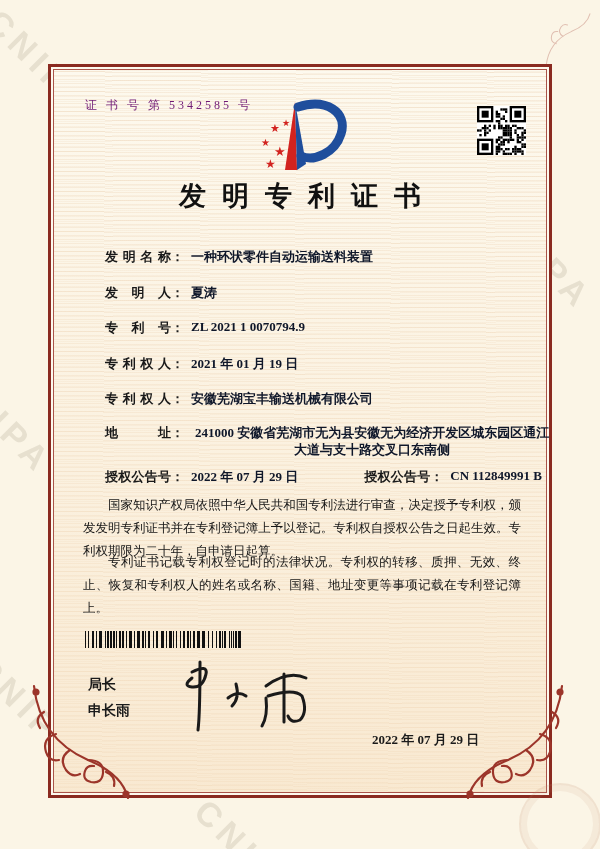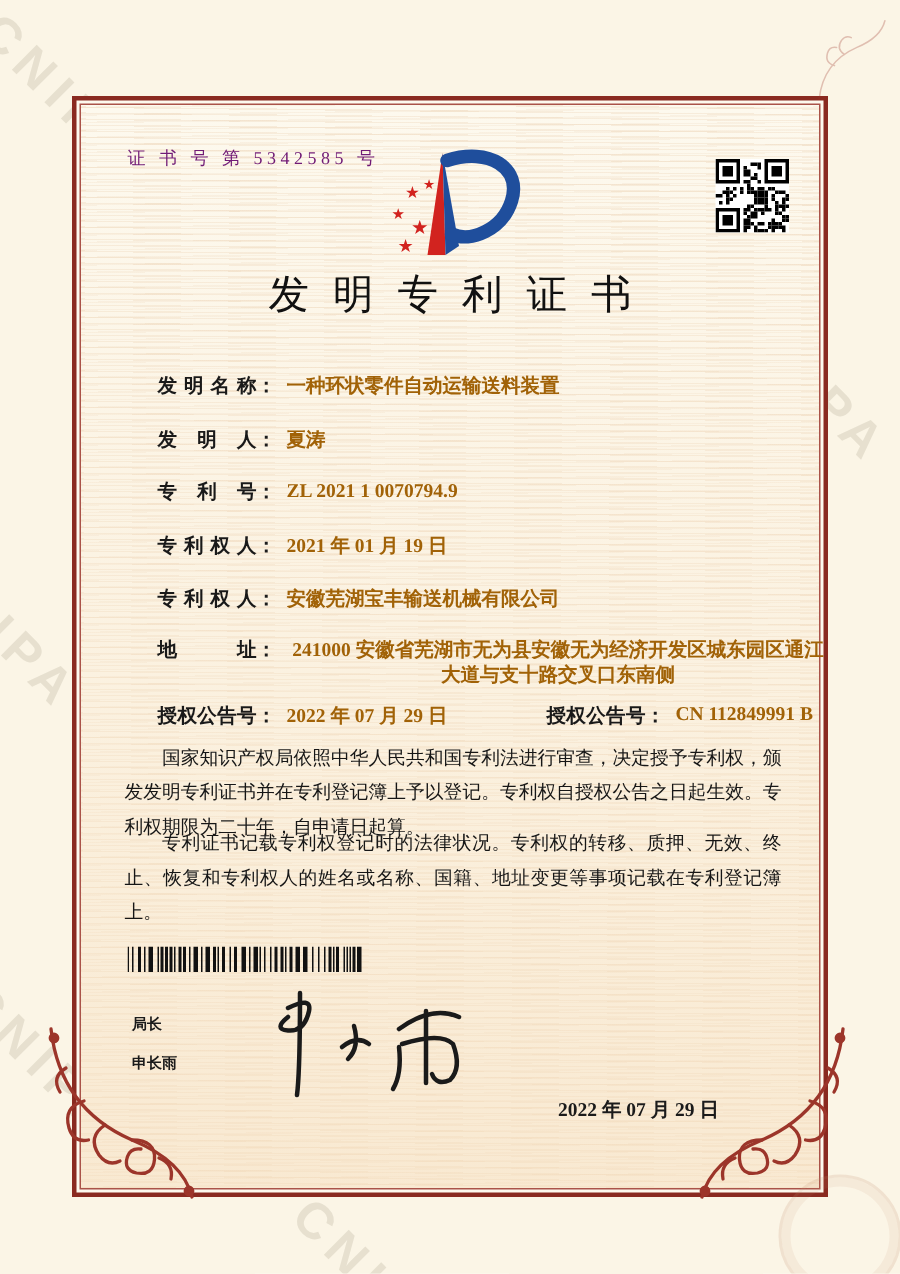--- a/index.html
+++ b/index.html
@@ -36,40 +36,40 @@
   .flourish{position:absolute;width:110px;height:120px;}
   .flourish.br{left:460px;top:682px;}
   .flourish.bl{left:26px;top:682px;transform:scaleX(-1);}
   .flourish.tr{left:542px;top:12px;width:52px;height:56px;opacity:.28;transform:rotate(180deg);}
 
   
   .cert-no{position:absolute;left:85px;top:97px;font-size:12px;letter-spacing:3px;color:#701a75;}
   .logo{position:absolute;left:256px;top:96px;width:98px;height:82px;}
   .qr{position:absolute;left:477px;top:106px;width:49px;height:49px;background:#fff;}
   .title{position:absolute;left:0;top:178px;width:600px;text-align:center;
-         font-size:27px;font-weight:normal;letter-spacing:16px;text-indent:16px;color:#111;}
+         font-size:27px;font-weight:bold;letter-spacing:16px;text-indent:16px;color:#111;}
 
   
   .frow{position:absolute;left:85px;font-size:13px;display:flex;align-items:flex-start;}
   .flabel{display:inline-block;width:66px;text-align:justify;text-align-last:justify;font-weight:bold;color:#191919;margin-left:20px;}
   .fcolon{font-weight:bold;margin-right:7px;}
-  .fvalue{color:#a16207;font-weight:bold;}
+  .fvalue{color:#0f172a;font-weight:bold;}
   .r1{top:248px}.r2{top:284px}.r3{top:319px}.r4{top:355px}.r5{top:390px}
   .r6{top:424px}.r7{top:468px}
   .addr .fvalue{width:362px;line-height:17px;text-align:center;}
   .pair2{margin-left:46px;display:flex;}
 
   
   .body-par{position:absolute;left:83px;width:438px;font-size:12.5px;line-height:23px;
             text-align:justify;text-indent:2em;color:#161616;}
   .p1{top:494px}.p2{top:551px}
 
   
   .barcode{position:absolute;left:85px;top:631px;width:158px;height:17px;}
-  .signer{position:absolute;left:88px;font-size:10px;font-weight:bold;
+  .signer{position:absolute;left:88px;font-size:14px;font-weight:bold;
           font-family:"Liberation Sans","DejaVu Sans",sans-serif;color:#1b1b1b;}
   .signer.t{top:676px}.signer.n{top:702px}
   .signature{position:absolute;left:162px;top:658px;width:170px;height:80px;}
   .issue-date{position:absolute;left:372px;top:731px;font-size:13px;font-weight:bold;color:#1b1b1b;}
 
   
   .page-num{position:absolute;left:0;top:774px;width:600px;text-align:center;font-size:11.5px;color:#222;}
   .cont-note{position:absolute;left:0;top:807px;width:600px;text-align:center;font-size:12px;color:#222;}
 </style>
 </head>

